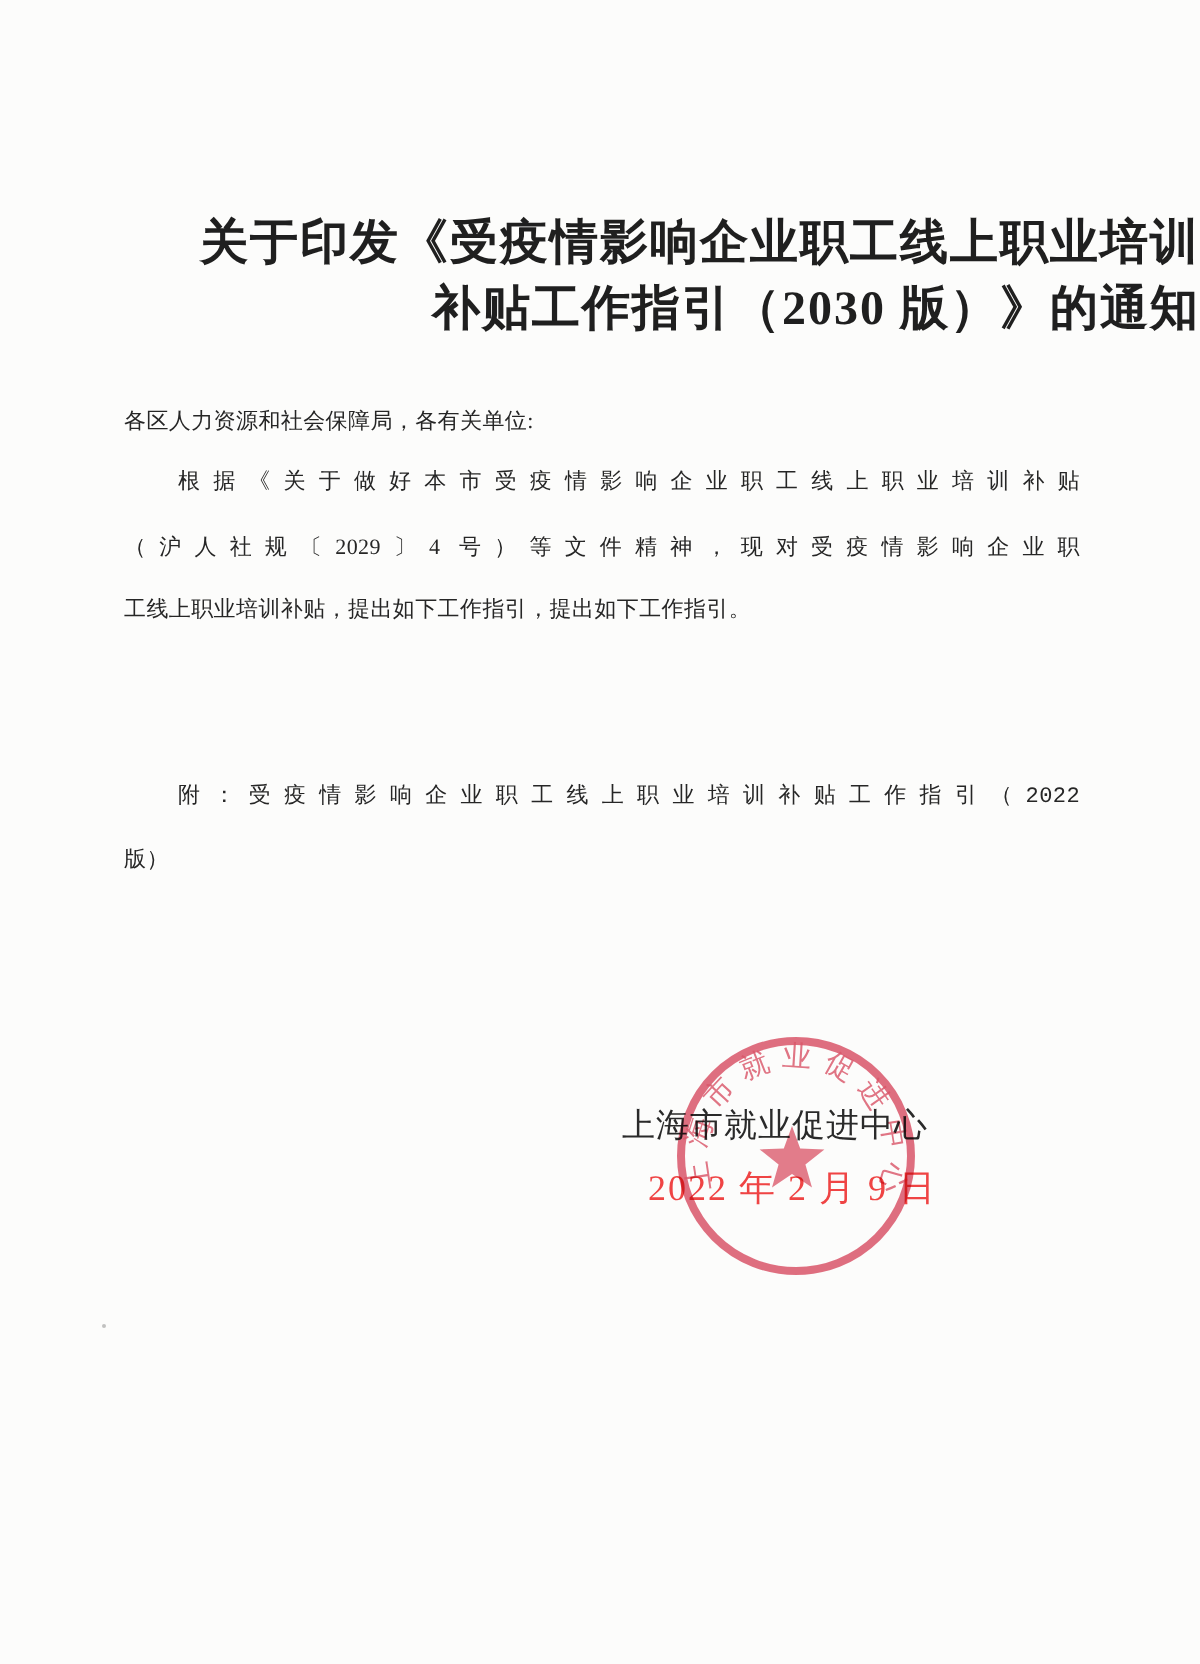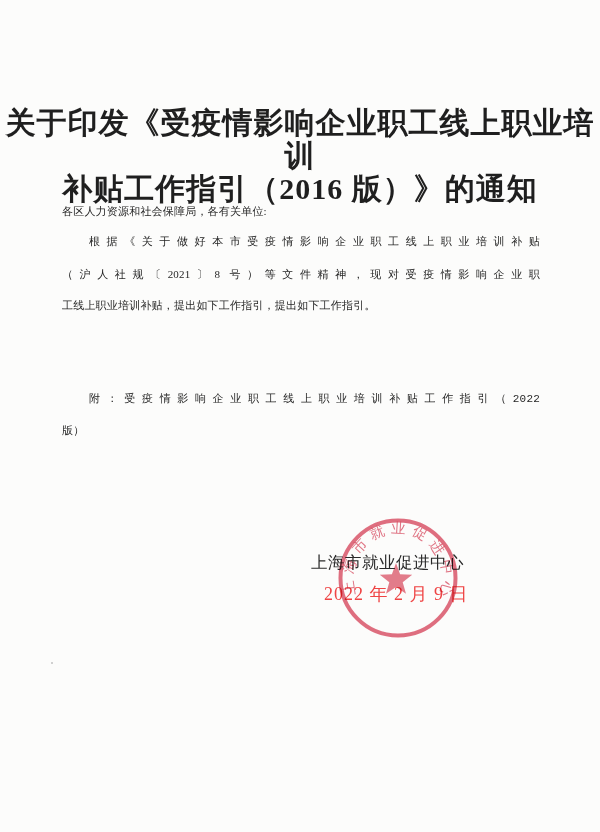--- a/index.html
+++ b/index.html
@@ -10,22 +10,22 @@
   }
   .page {
     position: relative;
     width: 600px; height: 832px;
     background: #fcfcfb;
     overflow: hidden;
   }
   .doc-title {
     position: absolute;
     top: 106px; left: 0; width: 600px;
-    text-align: center;
-    font-size: 30px; font-weight: 700;
+    text-align: right;
+    font-size: 24px; font-weight: 700;
     line-height: 33px; letter-spacing: 1px;
     color: #1f1f1f;
     font-family: Liberation Serif, serif;
   }
   .body-text {
     position: absolute;
     left: 62px; top: 196px; width: 478px;
     font-size: 11px; line-height: 31.3px;
     letter-spacing: 0.2px;
     color: #262626;
@@ -55,27 +55,27 @@
     opacity: 0.6;
   }
 </style>
 </head>
 <body>
 
 <div class="page">
 
   <div class="doc-title">
     <div>关于印发《受疫情影响企业职工线上职业培训</div>
-    <div>补贴工作指引（2016 版）》的通知</div>
+    <div>补贴工作指引（2030 版）》的通知</div>
   </div>
 
   <div class="body-text">
     <div class="line">各区人力资源和社会保障局，各有关单位:</div>
     <div class="line indent fill">根据《关于做好本市受疫情影响企业职工线上职业培训补贴</div>
-    <div class="line fill">（沪人社规〔2021〕8 号）等文件精神，现对受疫情影响企业职</div>
+    <div class="line fill">（沪人社规〔2029〕4 号）等文件精神，现对受疫情影响企业职</div>
     <div class="line">工线上职业培训补贴，提出如下工作指引，提出如下工作指引。</div>
     <div class="gap"></div>
     <div class="gap"></div>
     <div class="line indent fill">附：受疫情影响企业职工线上职业培训补贴工作指引（2022</div>
     <div class="line">版）</div>
   </div>
 
   <div class="sig-org">上海市就业促进中心</div>
   <div class="sig-date">2022 年 2 月 9 日</div>
 

